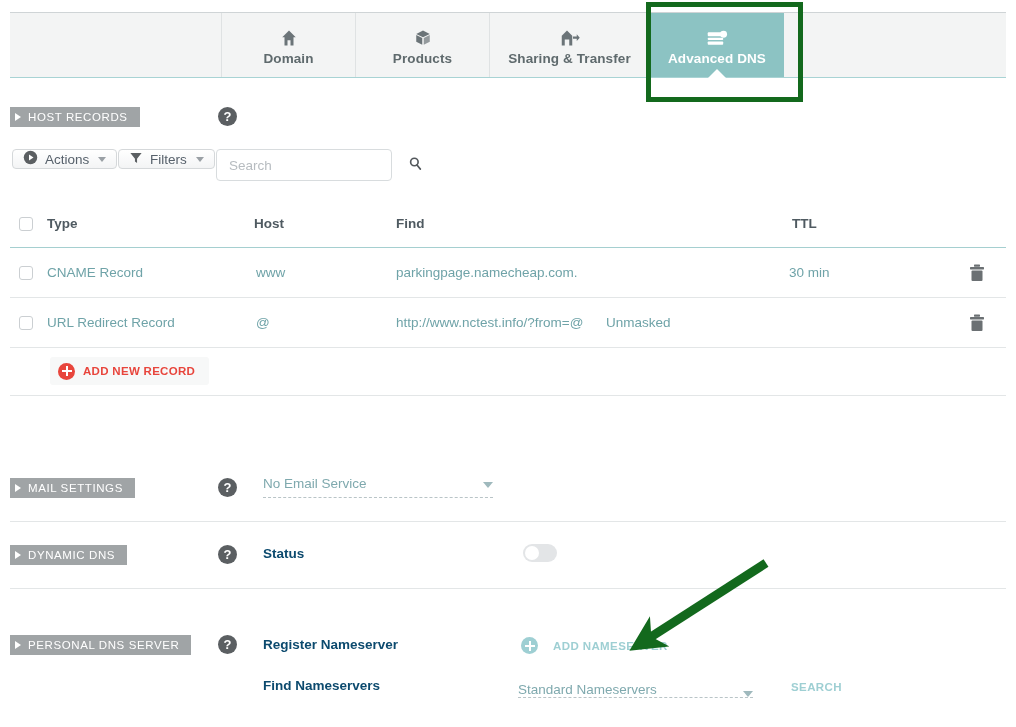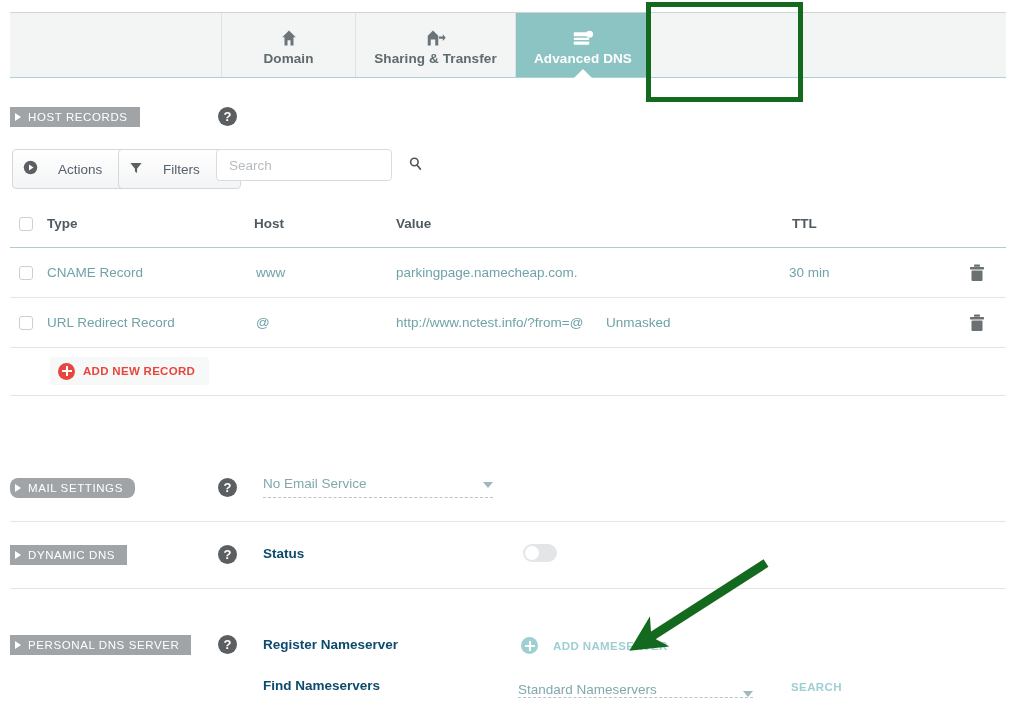--- a/index.html
+++ b/index.html
@@ -123,31 +123,31 @@
     font-weight: bold;
     display: flex;
     align-items: center;
     justify-content: center;
     cursor: pointer;
     line-height: 1;
   }
 
   
   .btn {
-    height: 40px;
+    height: 20px;
     border: 1px solid #d5d8da;
     border-radius: 4px;
     background: linear-gradient(#ffffff, #f3f4f5);
     display: inline-flex;
     align-items: center;
     padding: 0 10px;
     font-size: 13.5px;
     color: #57616b;
     cursor: pointer;
-    gap: 20px;
+    gap: 7px;
     position: absolute;
   }
   .btn .caret {
     width: 0; height: 0;
     border-left: 4.5px solid transparent;
     border-right: 4.5px solid transparent;
     border-top: 5.5px solid #9aa0a5;
     margin-left: 2px;
   }
   .searchbox {
@@ -317,20 +317,30 @@
 
     <div class="tab">
       <div class="ticon">
         <svg width="18" height="18" viewBox="0 0 24 24" fill="#6b7478">
           <path d="M12 2 L3 11 h3 v11 h4 v-7 h4 v7 h4 V11 h3 Z"></path>
         </svg>
       </div>
       <div class="tlabel">Domain</div>
     </div>
 
+    <div class="tab">
+      <div class="ticon">
+        <svg width="18" height="18" viewBox="0 0 24 24" fill="#6b7478">
+          <path d="M12 2 L21 6.5 L12 11 L3 6.5 Z"></path>
+          <path d="M3 8 L11 12 v9 L3 17 Z"></path>
+          <path d="M21 8 L13 12 v9 L21 17 Z" opacity=".7"></path>
+        </svg>
+      </div>
+      <div class="tlabel">Products</div>
+    </div>
 
     <div class="tab wide">
       <div class="ticon">
         <svg width="20" height="18" viewBox="0 0 26 24" fill="#6b7478">
           <path d="M9 2 L2 9 v13 h4 v-8 h6 v8 h4 V9 Z"></path>
           <path d="M17 10 h5 v-3 l4 4.5 -4 4.5 v-3 h-5 z"></path>
         </svg>
       </div>
       <div class="tlabel">Sharing &amp; Transfer</div>
     </div>
@@ -386,21 +396,21 @@
       <svg width="15" height="15" viewBox="0 0 20 20" fill="none" stroke="#53585c" stroke-width="2.2">
         <circle cx="8.5" cy="8" r="5"></circle>
         <line x1="12" y1="12" x2="16.5" y2="17.5" stroke-linecap="round"></line>
       </svg>
     </span>
   </div>
 
   <div class="cbox" style="left:19px; top:217px;"></div>
   <div class="th" style="left:47px; top:216px;">Type</div>
   <div class="th" style="left:254px; top:216px;">Host</div>
-  <div class="th" style="left:396px; top:216px;">Value</div>
+  <div class="th" style="left:396px; top:216px;">Find</div>
   <div class="th" style="left:792px; top:216px;">TTL</div>
   <div class="hrule teal" style="top:247px;"></div>
 
   <div class="cbox" style="left:19px; top:266px;"></div>
   <div class="td" style="left:47px; top:265px;">CNAME Record</div>
   <div class="td" style="left:256px; top:265px;">www</div>
   <div class="td" style="left:396px; top:265px;">parkingpage.namecheap.com.</div>
   <div class="td" style="left:789px; top:265px;">30 min</div>
   <div class="trash" style="left:969px; top:264px;">
     <svg width="16" height="18" viewBox="0 0 16 18" fill="#6b7073">
@@ -424,21 +434,21 @@
     </svg>
   </div>
   <div class="hrule" style="top:347px;"></div>
 
   <div class="add-record" style="left:50px; top:357px;">
     <span class="plus-circle"></span>
     <span class="lbl">ADD NEW RECORD</span>
   </div>
   <div class="hrule" style="top:395px;"></div>
 
-  <div class="ribbon" style="left:10px; top:478px;border-radius:8px;">
+  <div class="ribbon" style="left:10px; top:478px;">
     <span>MAIL SETTINGS</span>
   </div>
   <div class="help" style="left:218px; top:478px;">
     <span>?</span>
   </div>
   <div class="dd" style="left:263px; top:476px; width:230px;">
     <span class="dval">No Email Service</span>
     <span class="dcaret"></span>
   </div>
   <div class="hrule" style="top:521px;"></div>

